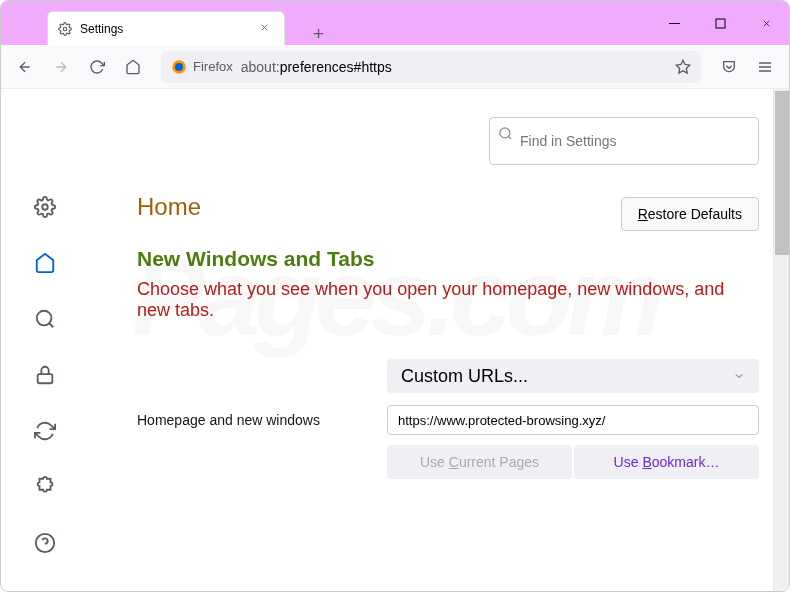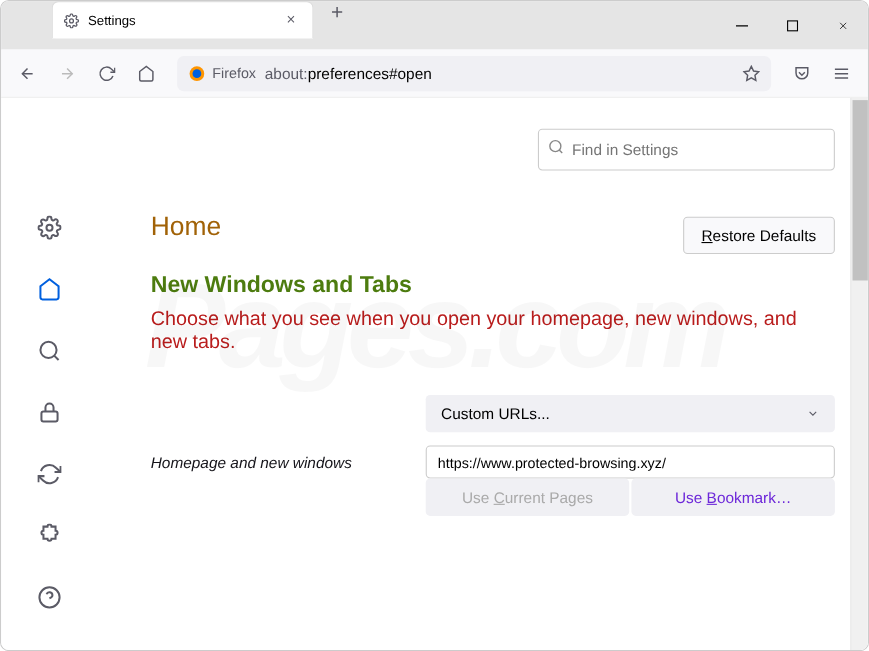--- a/index.html
+++ b/index.html
@@ -1,19 +1,19 @@
 <!DOCTYPE html>
 <html><head>
   <meta charset="utf-8">
   <style>
     * { margin: 0; padding: 0; box-sizing: border-box; font-family: "Segoe UI", Arial, sans-serif; }
     body { width: 790px; height: 592px; background: #fff; position: relative; overflow: hidden; }
     .window { width: 790px; height: 592px; border: 1px solid #ccc; border-radius: 8px; background: #f9f9fb; position: relative; overflow: hidden; }
     
-    .titlebar { height: 44px; display: flex; align-items: flex-start; background: #e5e5e5; }
+    .titlebar { height: 44px; display: flex; align-items: flex-end; background: #f0abfc; gap: 12px; }
     .tab { display: flex; align-items: center; background: #fff; border-radius: 6px 6px 0 0; height: 34px; width: 238px; margin-left: 46px; padding: 0 10px; border: 1px solid #ddd; border-bottom: none; }
     .tab-title { font-size: 12px; color: #000; margin-left: 8px; flex: 1; }
     .tab-close { color: #5b5b66; cursor: pointer; font-size: 13px; padding: 2px 4px; }
     .newtab-btn { margin-left: 10px; color: #5b5b66; font-size: 19px; padding: 0 6px; cursor: pointer; }
     .win-controls { margin-left: auto; display: flex; height: 44px; }
     .win-btn { width: 46px; display: flex; align-items: center; justify-content: center; color: #000; cursor: pointer; }
     
     .toolbar { height: 44px; background: #f9f9fb; display: flex; align-items: center; padding: 0 8px; gap: 4px; border-bottom: 1px solid #eee; }
     .tbtn { width: 32px; height: 32px; display: flex; align-items: center; justify-content: center; color: #5b5b66; cursor: pointer; border-radius: 4px; }
     .tbtn.disabled { color: #bbb; cursor: default; }
@@ -23,38 +23,38 @@
     .urlbar-text .path { color: #000; }
     .urlbar-right { margin-left: auto; display: flex; gap: 8px; }
     
     .content-area { display: flex; height: calc(592px - 88px); background: #fff; position: relative; }
     .sidebar { width: 88px; padding-top: 104px; display: flex; flex-direction: column; align-items: center; gap: 28px; }
     .sb-item { width: 28px; height: 28px; display: flex; align-items: center; justify-content: center; color: #5b5b66; cursor: pointer; }
     .sb-item.active { color: #0060df; }
     
     .main { flex: 1; padding: 28px 30px 0 48px; overflow: hidden; position: relative; }
     .search-settings { position: absolute; right: 30px; top: 28px; }
-    .search-settings input { width: 270px; height: 38px; border: 1px solid #ccc; border-radius: 4px; padding: 0 10px 0 30px; font-size: 14px; }
+    .search-settings input { width: 270px; height: 48px; border: 1px solid #ccc; border-radius: 4px; padding: 0 10px 0 30px; font-size: 14px; }
     .search-settings .sicon { position: absolute; left: 9px; top: 9px; color: #888; }
     
     .page-title { font-size: 24px; color: #a16207; font-weight: 500; margin-top: 76px; }
     .restore-btn { position: absolute; right: 30px; top: 108px; padding: 8px 16px; border: 1px solid #ccc; border-radius: 4px; background: #f9f9fb; font-size: 14px; cursor: pointer; }
     .restore-btn u { text-decoration: underline; }
     
     .section-title { font-size: 21px; font-weight: 600; margin-top: 26px; color: #4d7c0f; }
     .section-desc { font-size: 18px; color: #b91c1c; margin-top: 8px; }
     
     .field-row { display: flex; align-items: center; margin-top: 26px; gap: 16px; }
     .field-row.first-dropdown { margin-top: 38px; }
-    .field-label { width: 234px; font-size: 14px; color: #15141a; font-style: italic; }
-    .select { flex: 1; height: 34px; background: #f0f0f4; border-radius: 4px; display: flex; align-items: center; padding: 0 14px; font-size: 14px; cursor: pointer; justify-content: space-between; }
+    .field-label { width: 234px; font-size: 14px; color: #15141a; }
+    .select { flex: 1; height: 34px; background: #f0f0f4; border-radius: 4px; display: flex; align-items: center; padding: 0 14px; font-size: 18px; cursor: pointer; justify-content: space-between; }
     .select .chev { color: #5b5b66; }
     .url-input { flex: 1; height: 30px; border: 1px solid #ccc; border-radius: 4px; padding: 0 10px; font-size: 13px; }
     
-    .btn-row { display: flex; gap: 2px; margin-left: 250px; }
+    .btn-row { display: flex; gap: 2px; margin-top: 10px; margin-left: 250px; }
     .btn { flex: 1; height: 34px; border-radius: 4px; font-size: 14px; display: flex; align-items: center; justify-content: center; cursor: pointer; }
     .btn.disabled { background: #f0f0f4; color: #aaa; cursor: default; }
     .btn.normal { background: #f0f0f4; color: #6d28d9; }
     
     .scrollbar-track { position: absolute; right: 0; top: 88px; width: 16px; height: calc(592px - 88px); background: #f0f0f0; border-left: 1px solid #e8e8e8; }
     .scrollbar-thumb { width: 14px; height: 164px; background: #c1c1c1; margin: 2px auto 0; border-radius: 0; }
     
     .watermark { position: absolute; top: 50%; left: 50%; transform: translate(-50%, -50%); font-size: 110px; color: rgba(0,0,0,0.03); font-weight: bold; font-style: italic; pointer-events: none; white-space: nowrap; letter-spacing: -6px; }
   </style>
 </head>
@@ -121,21 +121,21 @@
         </svg>
       </div>
     <div class="urlbar">
       <div class="urlbar-identity">
         <svg width="16" height="16" viewBox="0 0 24 24">
             <circle cx="12" cy="12" r="10" fill="#ff9500"></circle>
             <circle cx="12" cy="12" r="6" fill="#0060df"></circle>
           </svg>
         <span>Firefox</span>
       </div>
-      <span class="urlbar-text"><span>about:</span><span class="path">preferences#open</span></span>
+      <span class="urlbar-text"><span>about:</span><span class="path">preferences#https</span></span>
       <div class="urlbar-right">
         <svg width="16" height="16" viewBox="0 0 24 24" fill="none" stroke="#5b5b66" stroke-width="2">
             <polygon points="12 2 15.09 8.26 22 9.27 17 14.14 18.18 21.02 12 17.77 5.82 21.02 7 14.14 2 9.27 8.91 8.26 12 2"></polygon>
           </svg>
       </div>
     </div>
     <div class="tbtn">
         <svg width="16" height="16" viewBox="0 0 24 24" fill="none" stroke="#5b5b66" stroke-width="2">
           <path d="M4 4h16v7a8 8 0 0 1-16 0V4z"></path>
           <polyline points="8 10 12 14 16 10"></polyline>

